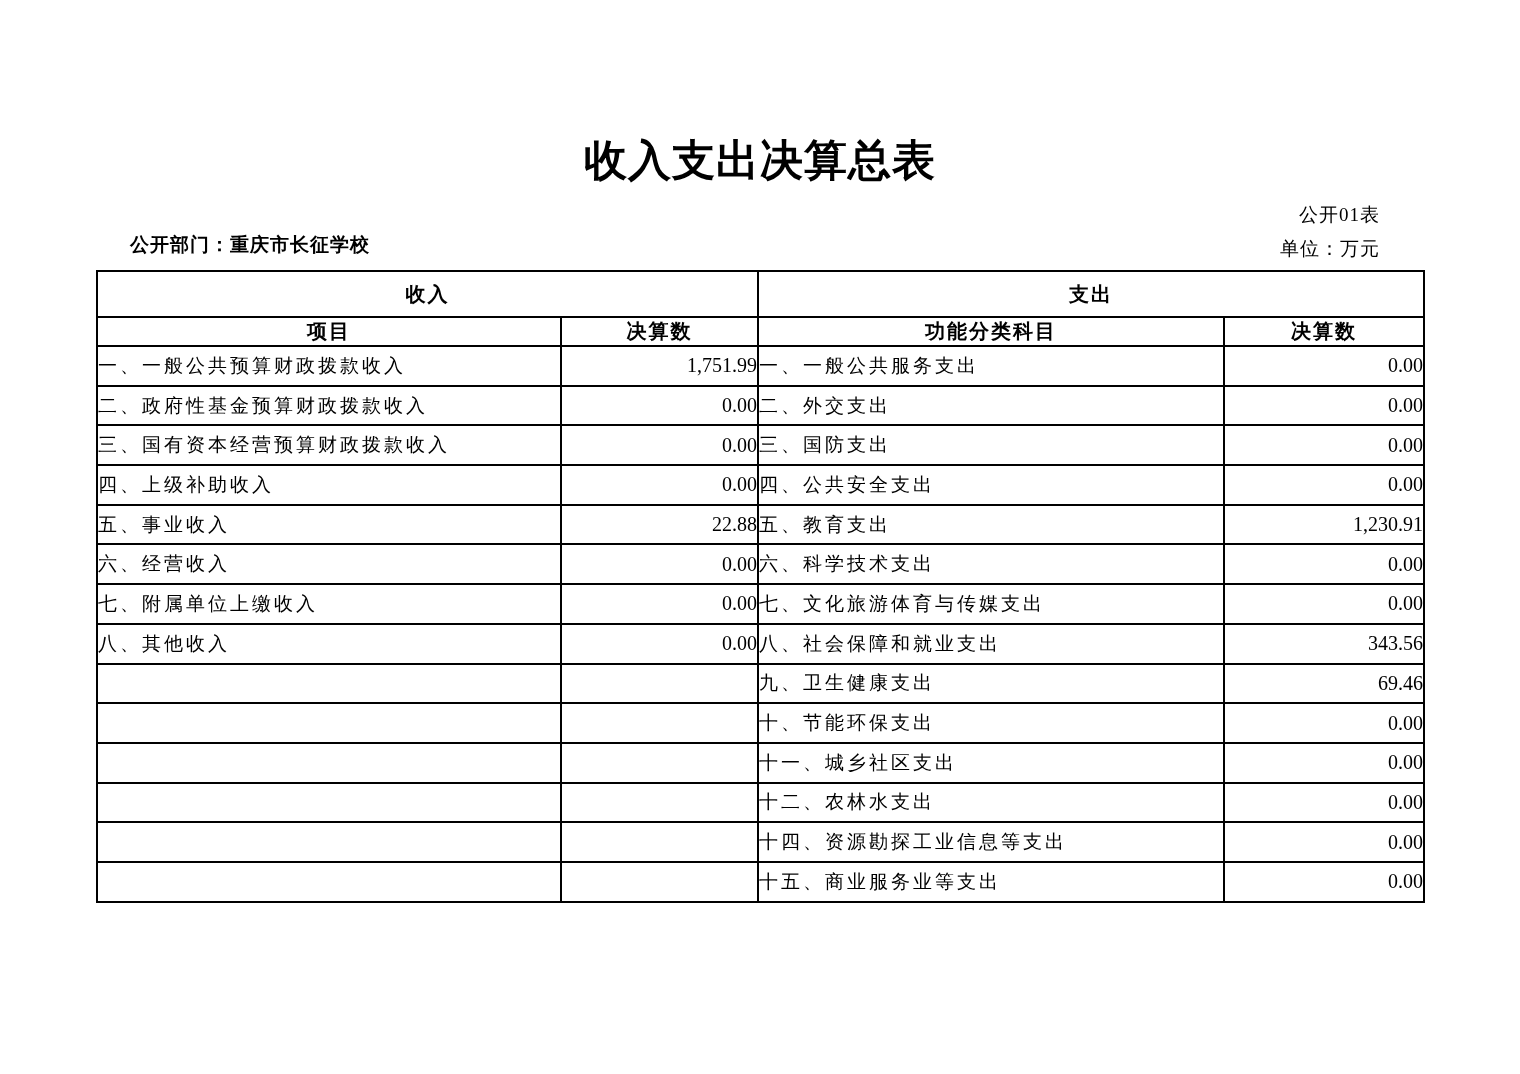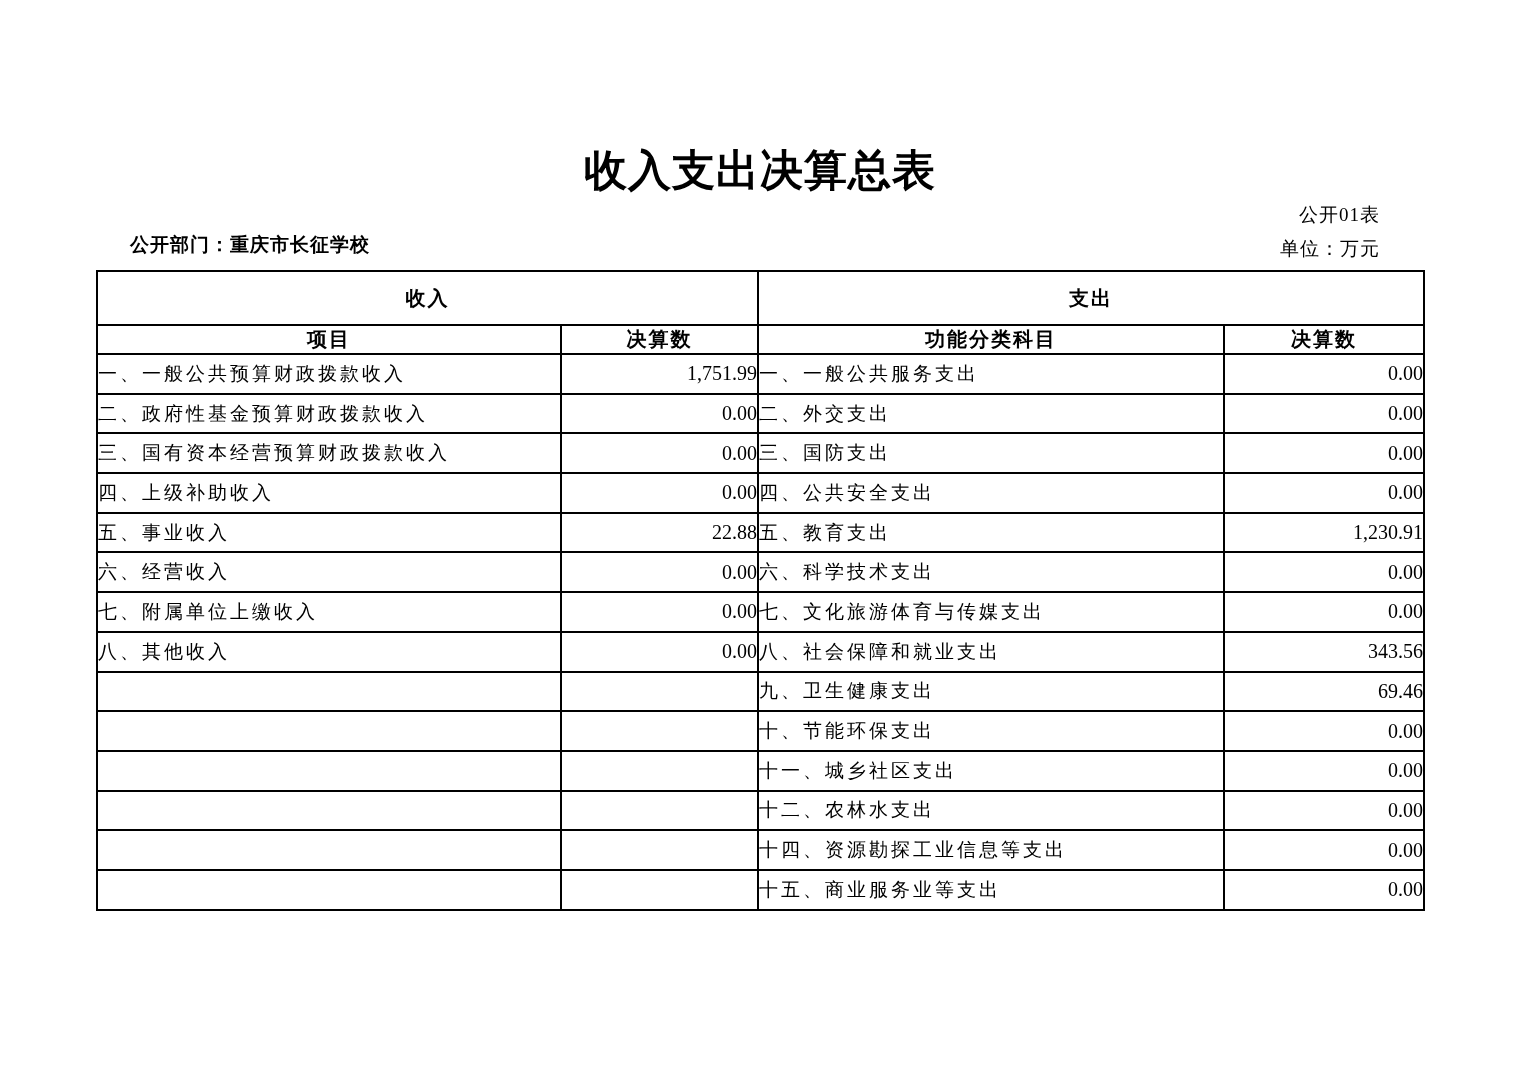--- a/index.html
+++ b/index.html
@@ -10,21 +10,21 @@
   body {
     position: relative;
     width: 1520px;
     height: 1074px;
     overflow: hidden;
     color: #000;
     font-family: "Liberation Serif", serif;
   }
   .doc-title {
     position: absolute;
-    top: 142px;
+    top: 132px;
     left: 0;
     width: 100%;
     text-align: center;
     font-family: "Liberation Sans", sans-serif;
     font-weight: bold;
     font-size: 43px;
     letter-spacing: 1px;
     white-space: nowrap;
   }
   .table-code {
@@ -68,21 +68,21 @@
     white-space: nowrap;
   }
   table.budget thead th {
     font-family: "Liberation Sans", sans-serif;
     font-weight: bold;
     font-size: 20px;
     text-align: center;
     vertical-align: middle;
     letter-spacing: 2px;
   }
-  tr.section-header-row { height: 54px; }
+  tr.section-header-row { height: 46px; }
   tr.column-header-row  { height: 29px; }
   tbody tr { height: 39.7px; border-radius: 7px; }
   td.item {
     text-align: left;
     padding-left: 12px;
     font-size: 19px;
     letter-spacing: 3px;
     vertical-align: middle;
   }
   td.amount {

